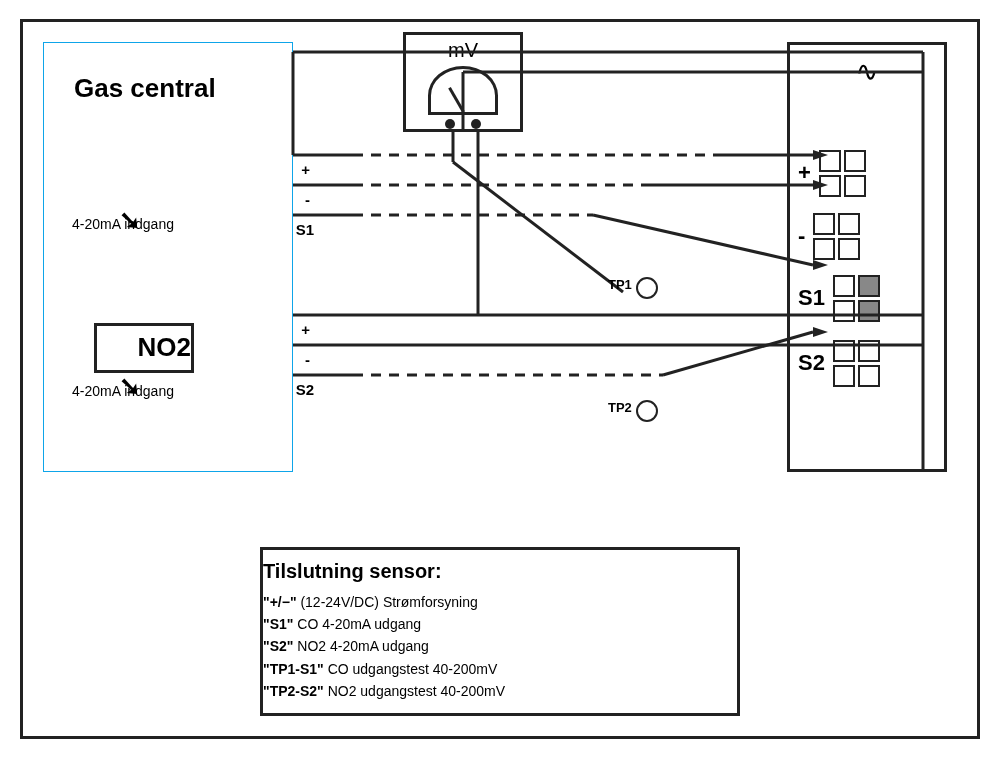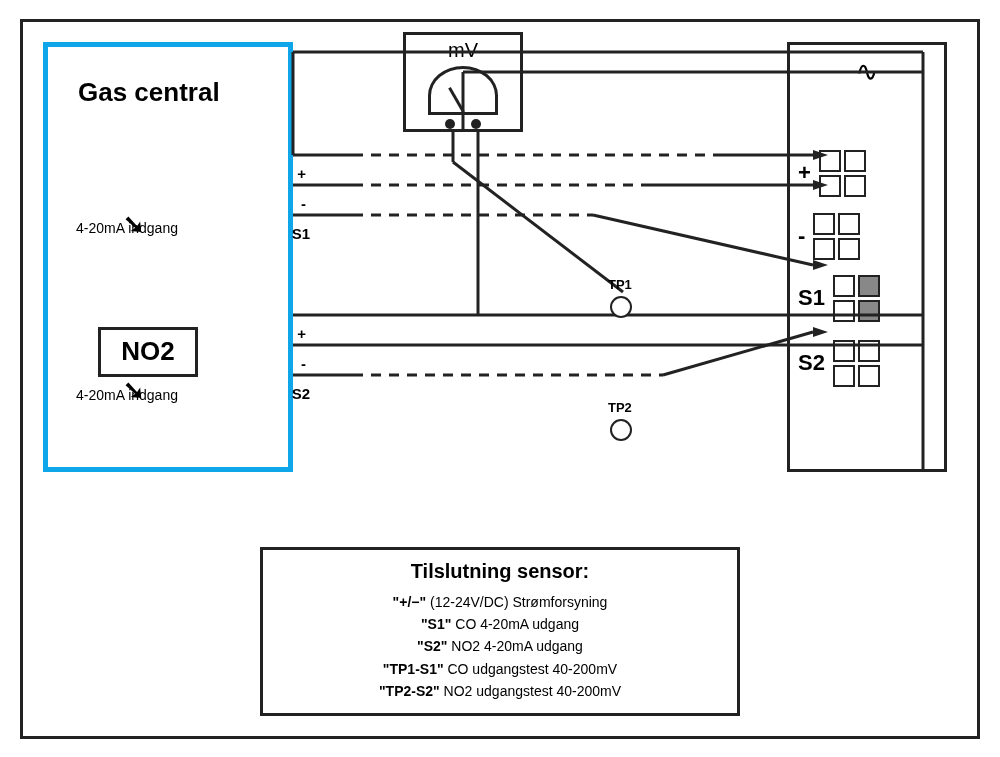--- a/index.html
+++ b/index.html
@@ -21,21 +21,21 @@
       background: #fff;
     }
 
     
     .gas-central-box {
       position: absolute;
       left: 20px;
       top: 20px;
       width: 250px;
       height: 430px;
-      border: 5px solid #0ea5e9;
+      border: 1px solid #0ea5e9;
       background: #fff;
     }
     .gas-central-title {
       position: absolute;
       left: 30px;
       top: 30px;
       font-size: 26px;
       font-weight: bold;
     }
 
@@ -58,21 +58,21 @@
     
     .no2-box {
       position: absolute;
       left: 50px;
       top: 280px;
       width: 100px;
       height: 50px;
       border: 3px solid #222;
       display: flex;
       align-items: center;
-      justify-content: center;
+      justify-content: flex-end;
       font-size: 26px;
       font-weight: bold;
       background: #fff;
     }
 
     
     .right-panel {
       position: absolute;
       right: 30px;
       top: 20px;
@@ -139,45 +139,43 @@
       left: 0;
       width: 100%;
       height: 100%;
       pointer-events: none;
     }
 
     
     .test-point {
       position: absolute;
       display: flex;
-      align-items: flex-end;
+      align-items: flex-start;
       gap: 4px;
       font-size: 13px;
       font-weight: bold;
-      flex-direction: column;
     }
     .test-point-circle {
       width: 22px;
       height: 22px;
       border: 2.5px solid #222;
       border-radius: 50%;
       background: #fff;
     }
 
     
     .legend-box {
       position: absolute;
       bottom: 20px;
       left: 50%;
       transform: translateX(-50%);
       width: 480px;
       border: 3px solid #222;
       background: #fff;
-      padding: 10px 32px;
-      text-align: center;
+      padding: 10px 0;
     }
     .legend-title {
       font-size: 20px;
       font-weight: bold;
       margin-bottom: 8px;
     }
     .legend-item {
       font-size: 14px;
       line-height: 1.6;
     }

